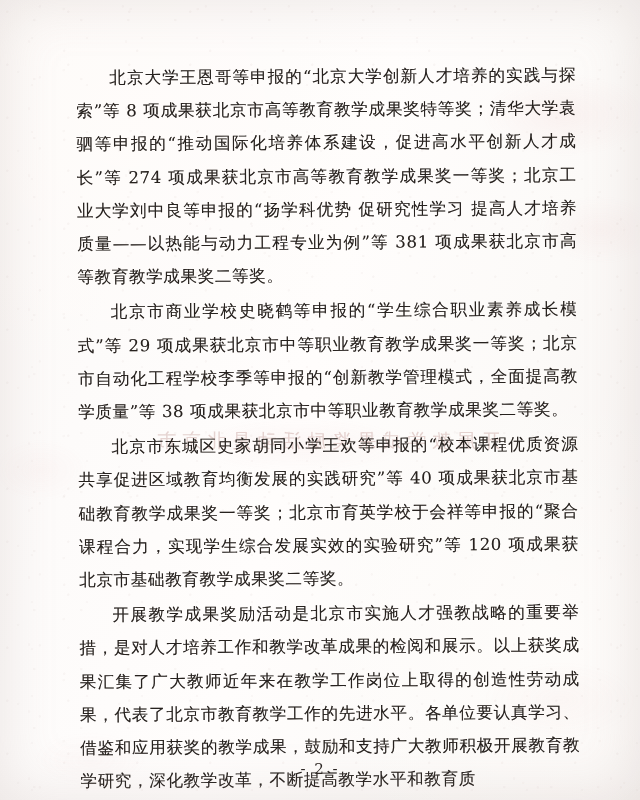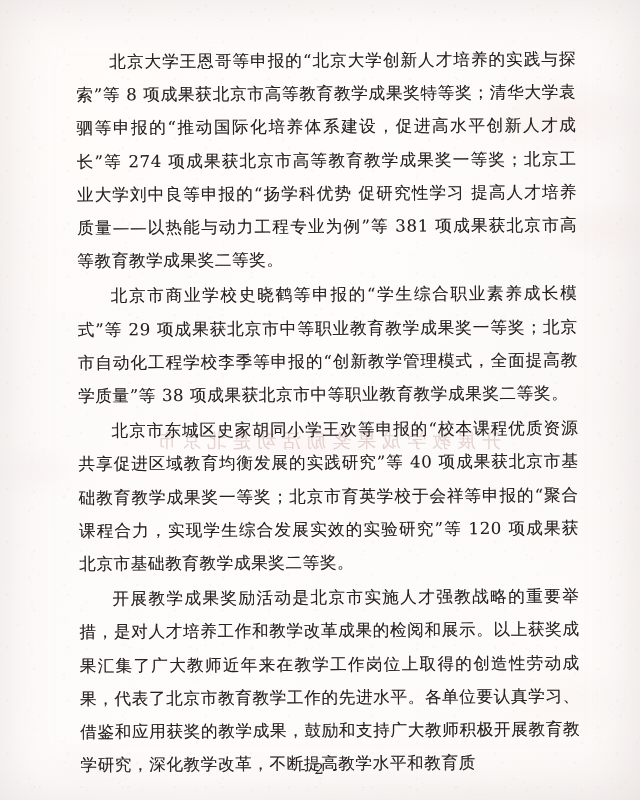--- a/index.html
+++ b/index.html
@@ -71,21 +71,21 @@
     color: rgba(196,154,150,0.42);
     transform: scaleX(-1);
     pointer-events: none;
     user-select: none;
     font-family: "DejaVu Serif", "Liberation Serif", serif;
   }
 
   #content {
     position: absolute;
     left: 76px;
-    top: 44px;
+    top: 60px;
     width: 500px;
   }
 
   p.para {
     margin: 0 0 2px 0;
     text-indent: 2em;
     font-size: 16.6px;
     line-height: 33.2px;
     color: #27221f;
     text-align: justify;

